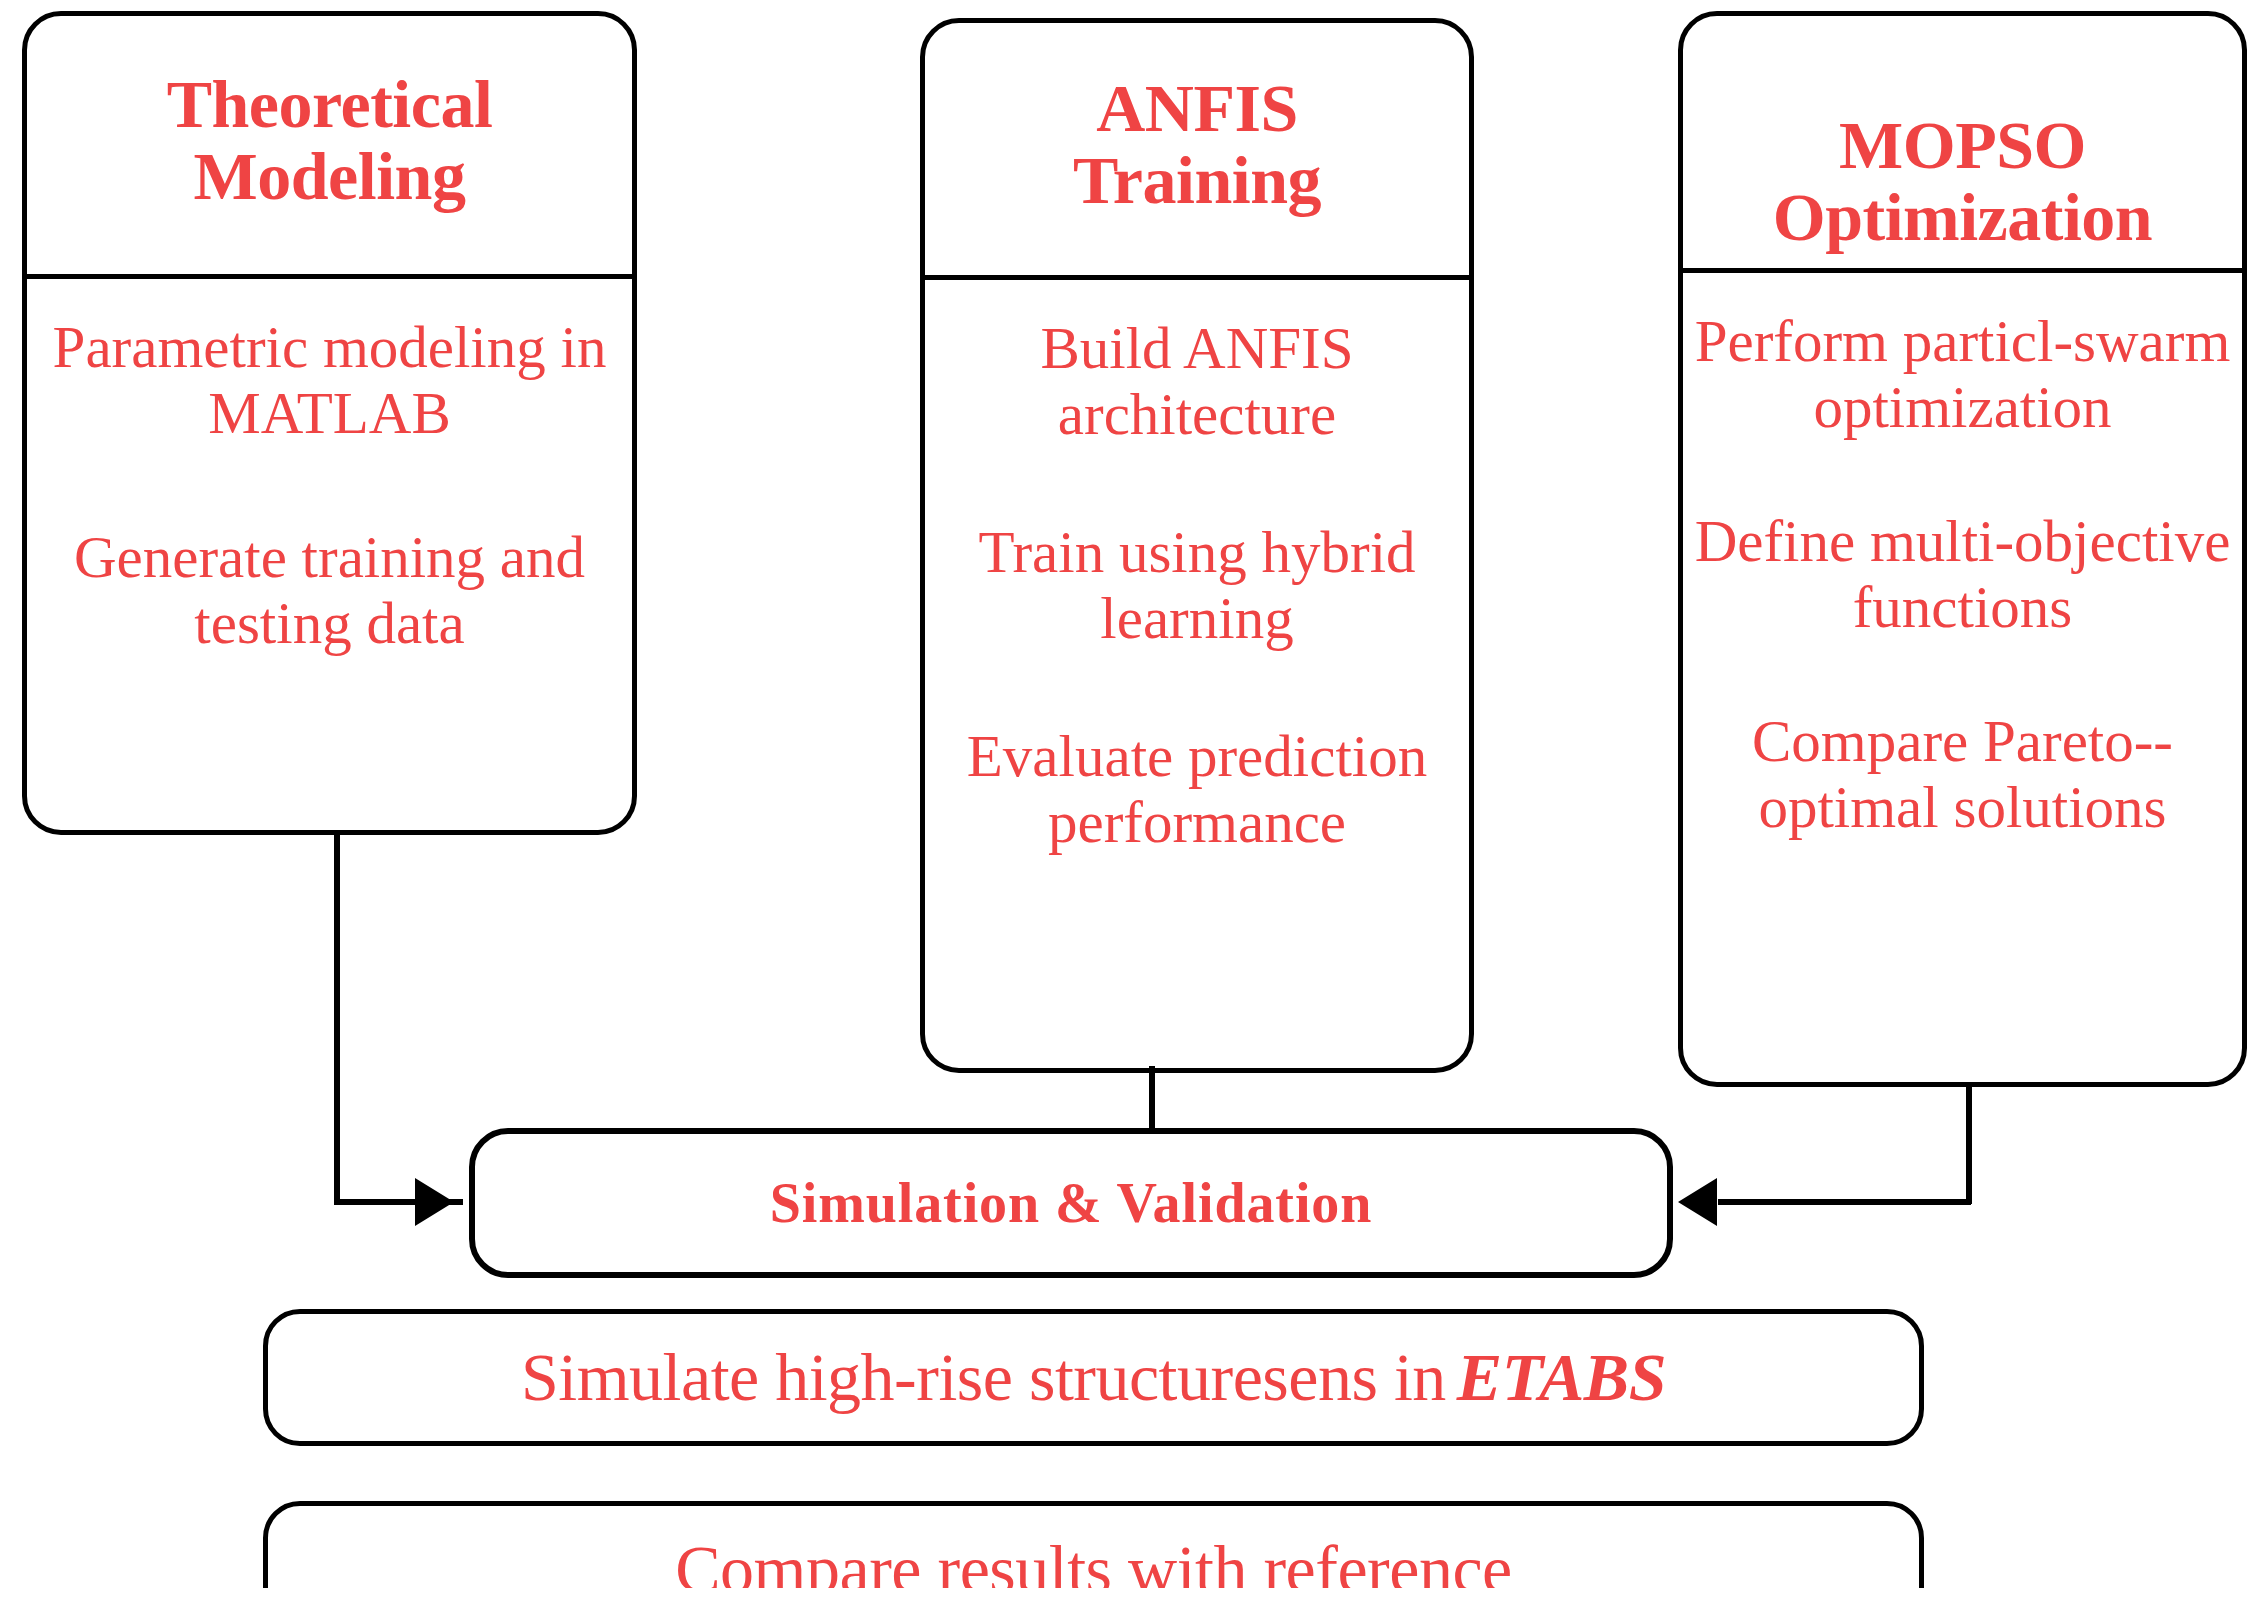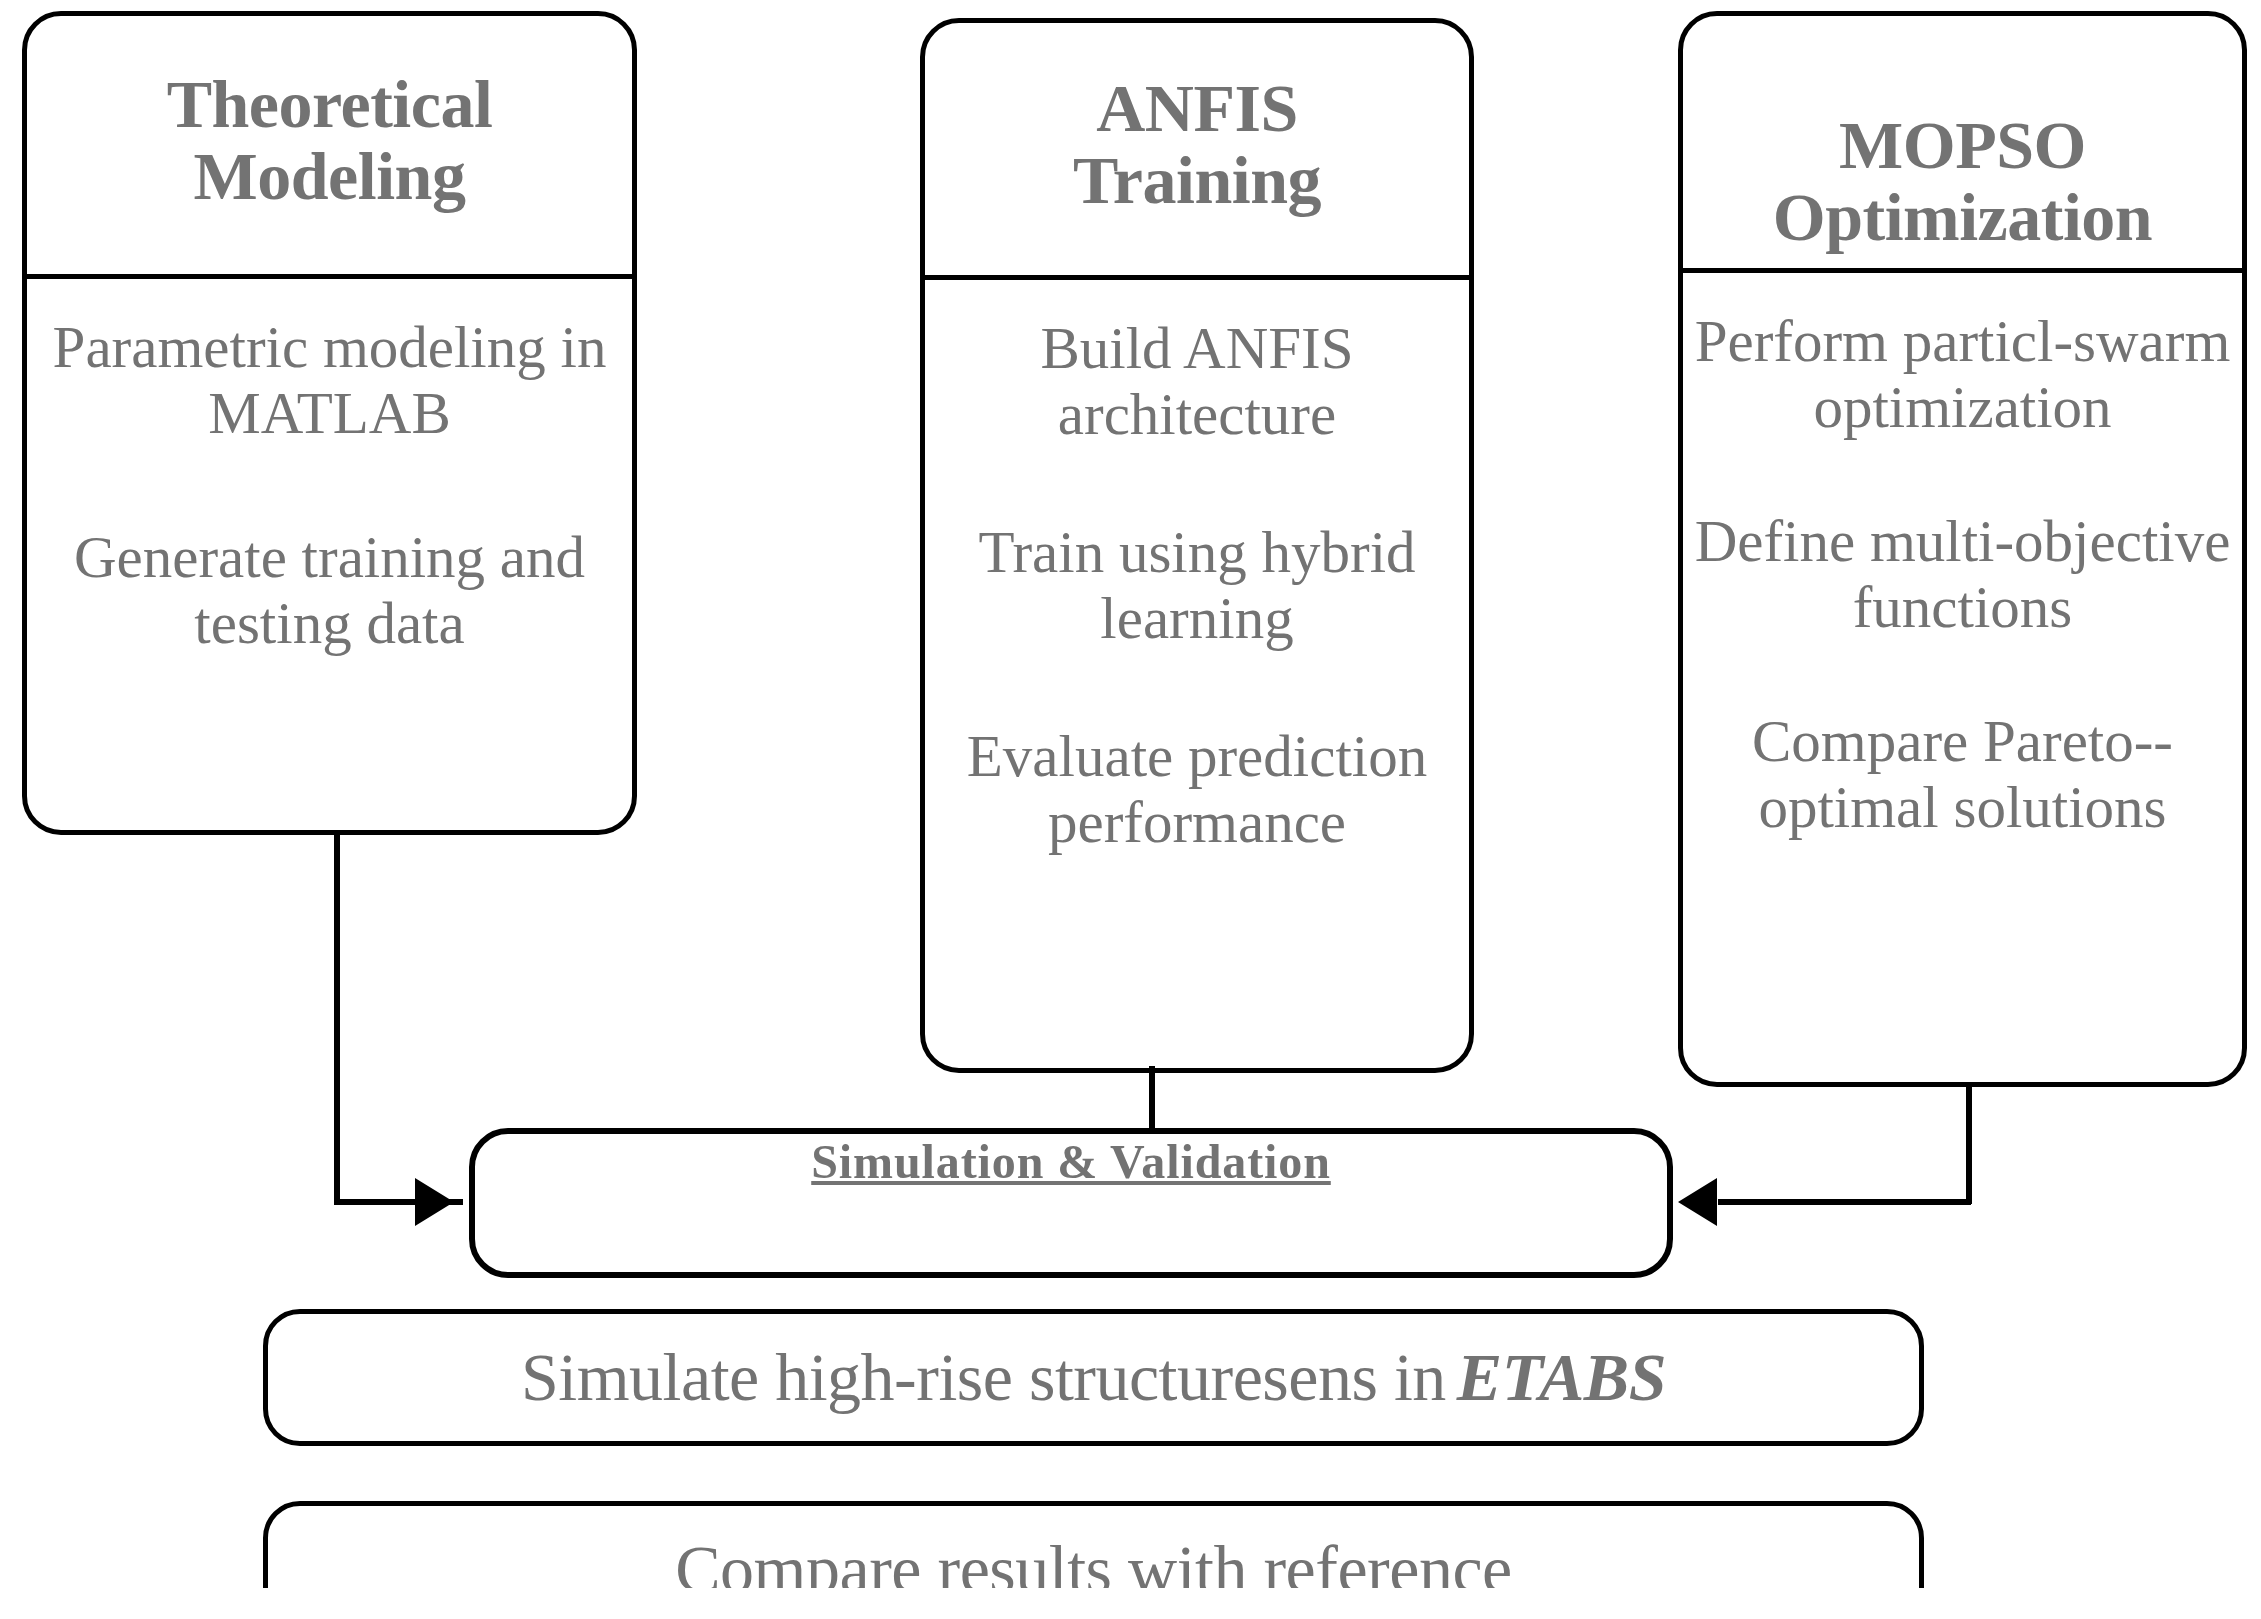--- a/index.html
+++ b/index.html
@@ -6,21 +6,21 @@
     margin: 0;
     padding: 0;
     background: #ffffff;
   }
   #canvas {
     position: relative;
     width: 2261px;
     height: 1588px;
     background: #ffffff;
     font-family: "Liberation Serif", "DejaVu Serif", serif;
-    color: #737373;
+    color: #ef4444;
     overflow: hidden;
   }
 
   
   .col-box {
     position: absolute;
     box-sizing: border-box;
     border: 5.5px solid #000;
     border-radius: 39px;
     background: #fff;
@@ -62,26 +62,25 @@
   .body-item:last-child { margin-bottom: 0; }
 
   
   #sim-box {
     position: absolute;
     box-sizing: border-box;
     border: 6.5px solid #000;
     border-radius: 39px;
     background: #fff;
     display: flex;
-    align-items: flex-start;
+    align-items: center;
     justify-content: center;
     font-weight: bold;
-    font-size: 48px;
+    font-size: 56px;
     letter-spacing: 0.9px;
-    text-decoration: underline;
   }
 
   
   .wide-box {
     position: absolute;
     box-sizing: border-box;
     border: 5.5px solid #000;
     border-radius: 37px;
     background: #fff;
     display: flex;

